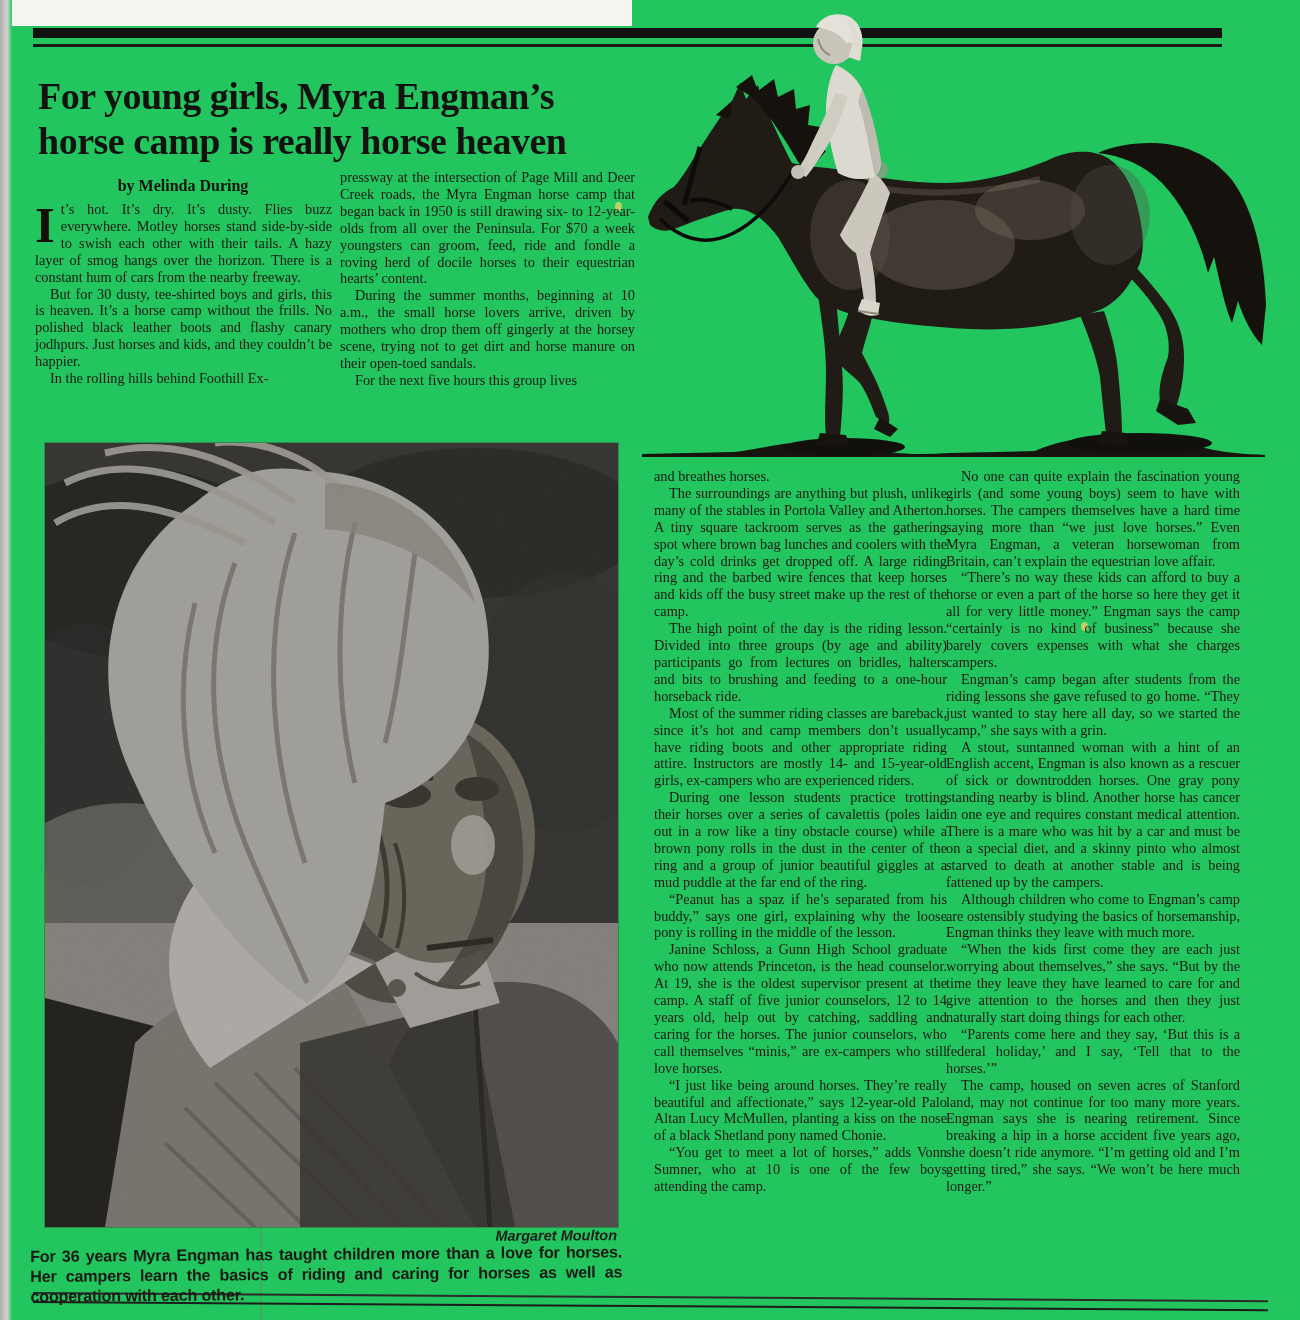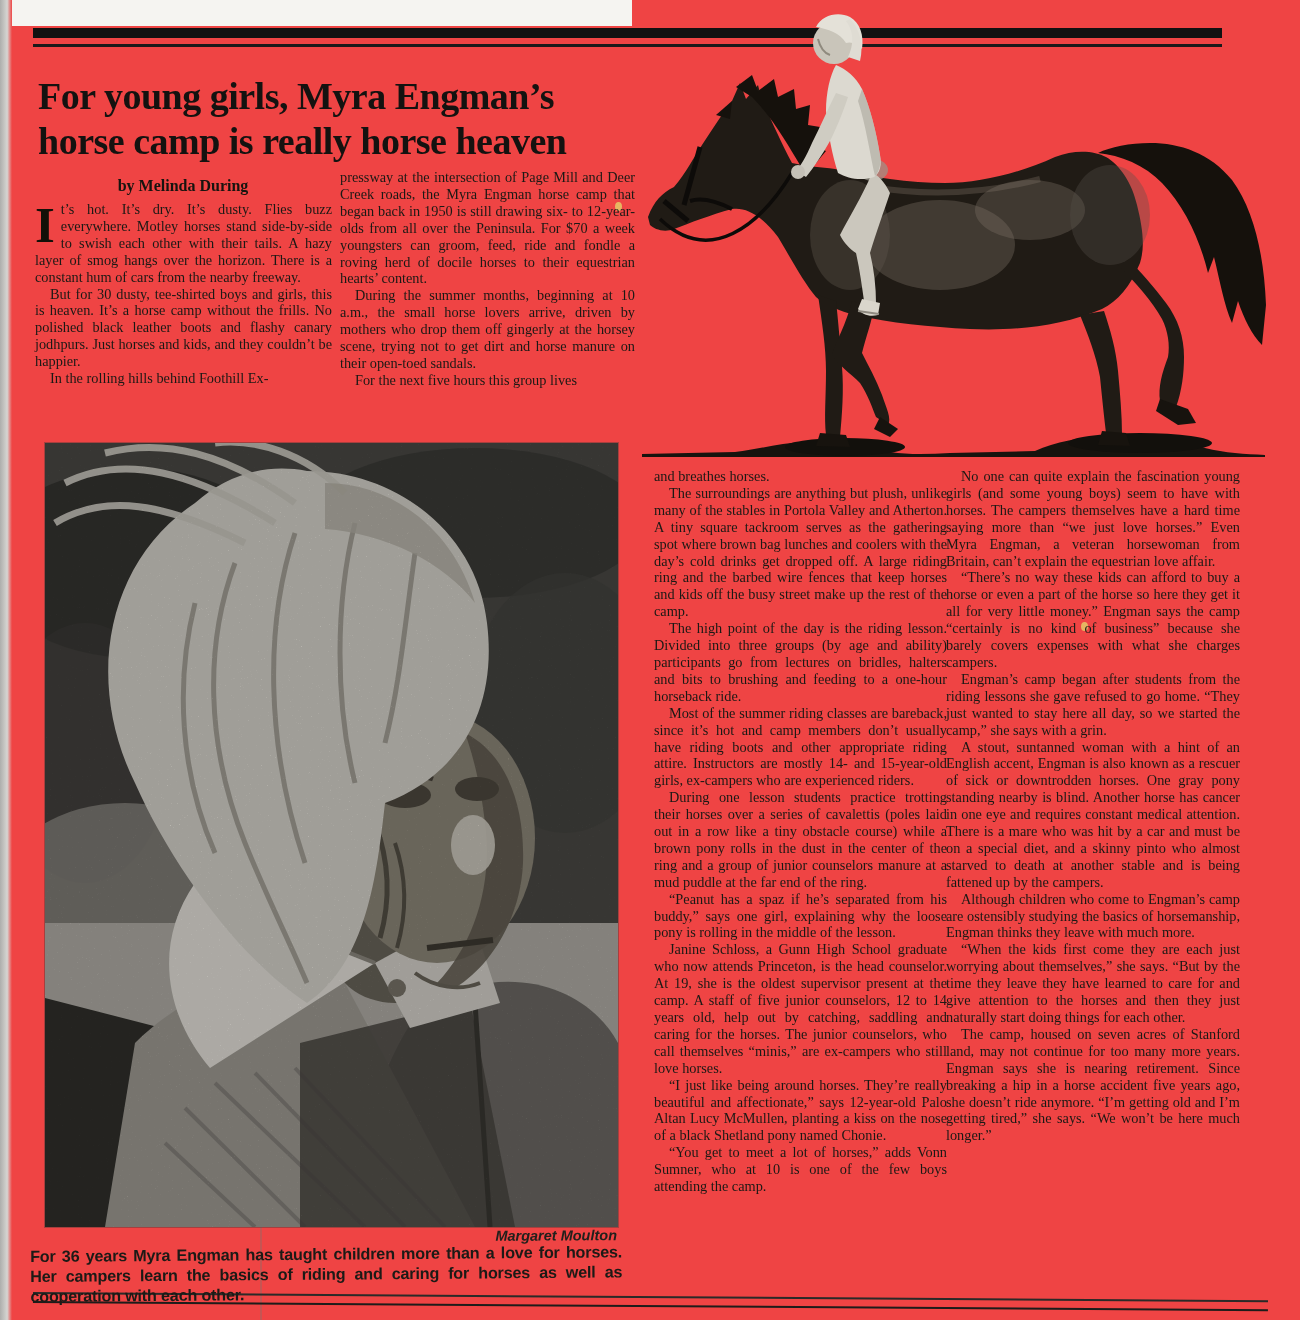--- a/index.html
+++ b/index.html
@@ -1,18 +1,18 @@
 <!DOCTYPE html>
 <html><head>
 <meta charset="utf-8">
 <style>
   html,body{margin:0;padding:0;background:#d8d7d4;}
   #page{
     position:relative;width:1300px;height:1320px;overflow:hidden;
-    background:#ef4444;
+    background:#22c55e;
     font-family:"Liberation Serif","DejaVu Serif",serif;
     color:#181613;
   }
   
   .edge-left{position:absolute;left:0;top:0;width:12px;height:1320px;
     background:linear-gradient(to right,#aeaeac,#d6d5d2 60%,rgba(214,213,210,0));}
   .edge-topwhite{position:absolute;left:12px;top:0;width:620px;height:26px;background:#f5f4f1;}
   .fold-line{position:absolute;left:260px;top:1222px;width:2px;height:98px;background:rgba(120,118,112,.35);}
   .speck{position:absolute;width:7px;height:9px;border-radius:50%;background:#e4d36a;opacity:.8;}
 
@@ -209,34 +209,35 @@
   </svg>
 
   <div class="credit">Margaret Moulton</div>
   <div class="caption">For 36 years Myra Engman has taught children more than a love for horses. Her campers learn the basics of riding and caring for horses as well as cooperation with each other.</div>
 
   <div class="col" id="col3">
     <p>and breathes horses.</p>
     <p class="ind">The surroundings are anything but plush, unlike many of the stables in Portola Valley and Atherton. A tiny square tackroom serves as the gathering spot where brown bag lunches and coolers with the day’s cold drinks get dropped off. A large riding ring and the barbed wire fences that keep horses and kids off the busy street make up the rest of the camp.</p>
     <p class="ind">The high point of the day is the riding lesson. Divided into three groups (by age and ability) participants go from lectures on bridles, halters and bits to brushing and feeding to a one-hour horseback ride.</p>
     <p class="ind">Most of the summer riding classes are bareback, since it’s hot and camp members don’t usually have riding boots and other appropriate riding attire. Instructors are mostly 14- and 15-year-old girls, ex-campers who are experienced riders.</p>
-    <p class="ind">During one lesson students practice trotting their horses over a series of cavalettis (poles laid out in a row like a tiny obstacle course) while a brown pony rolls in the dust in the center of the ring and a group of junior counselors manure at a mud puddle at the far end of the ring.</p>
+    <p class="ind">During one lesson students practice trotting their horses over a series of cavalettis (poles laid out in a row like a tiny obstacle course) while a brown pony rolls in the dust in the center of the ring and a group of junior beautiful giggles at a mud puddle at the far end of the ring.</p>
     <p class="ind">“Peanut has a spaz if he’s separated from his buddy,” says one girl, explaining why the loose pony is rolling in the middle of the lesson.</p>
     <p class="ind">Janine Schloss, a Gunn High School graduate who now attends Princeton, is the head counselor. At 19, she is the oldest supervisor present at the camp. A staff of five junior counselors, 12 to 14 years old, help out by catching, saddling and caring for the horses. The junior counselors, who call themselves “minis,” are ex-campers who still love horses.</p>
     <p class="ind">“I just like being around horses. They’re really beautiful and affectionate,” says 12-year-old Palo Altan Lucy McMullen, planting a kiss on the nose of a black Shetland pony named Chonie.</p>
     <p class="ind">“You get to meet a lot of horses,” adds Vonn Sumner, who at 10 is one of the few boys attending the camp.</p>
   </div>
 
   <div class="col" id="col4">
     <p class="ind">No one can quite explain the fascination young girls (and some young boys) seem to have with horses. The campers themselves have a hard time saying more than “we just love horses.” Even Myra Engman, a veteran horsewoman from Britain, can’t explain the equestrian love affair.</p>
     <p class="ind">“There’s no way these kids can afford to buy a horse or even a part of the horse so here they get it all for very little money.” Engman says the camp “certainly is no kind of business” because she barely covers expenses with what she charges campers.</p>
     <p class="ind">Engman’s camp began after students from the riding lessons she gave refused to go home. “They just wanted to stay here all day, so we started the camp,” she says with a grin.</p>
     <p class="ind">A stout, suntanned woman with a hint of an English accent, Engman is also known as a rescuer of sick or downtrodden horses. One gray pony standing nearby is blind. Another horse has cancer in one eye and requires constant medical attention. There is a mare who was hit by a car and must be on a special diet, and a skinny pinto who almost starved to death at another stable and is being fattened up by the campers.</p>
     <p class="ind">Although children who come to Engman’s camp are ostensibly studying the basics of horsemanship, Engman thinks they leave with much more.</p>
     <p class="ind">“When the kids first come they are each just worrying about themselves,” she says. “But by the time they leave they have learned to care for and give attention to the horses and then they just naturally start doing things for each other.</p>
+    <p class="ind">“Parents come here and they say, ‘But this is a federal holiday,’ and I say, ‘Tell that to the horses.’”</p>
     <p class="ind">The camp, housed on seven acres of Stanford land, may not continue for too many more years. Engman says she is nearing retirement. Since breaking a hip in a horse accident five years ago, she doesn’t ride anymore. “I’m getting old and I’m getting tired,” she says. “We won’t be here much longer.”</p>
   </div>
 
   <div class="rule-bottom"></div>
   <div class="fold-line"></div>
   <div class="speck" style="left:615px;top:202px;"></div>
   <div class="speck" style="left:1081px;top:622px;"></div>
 
 </div>
 

